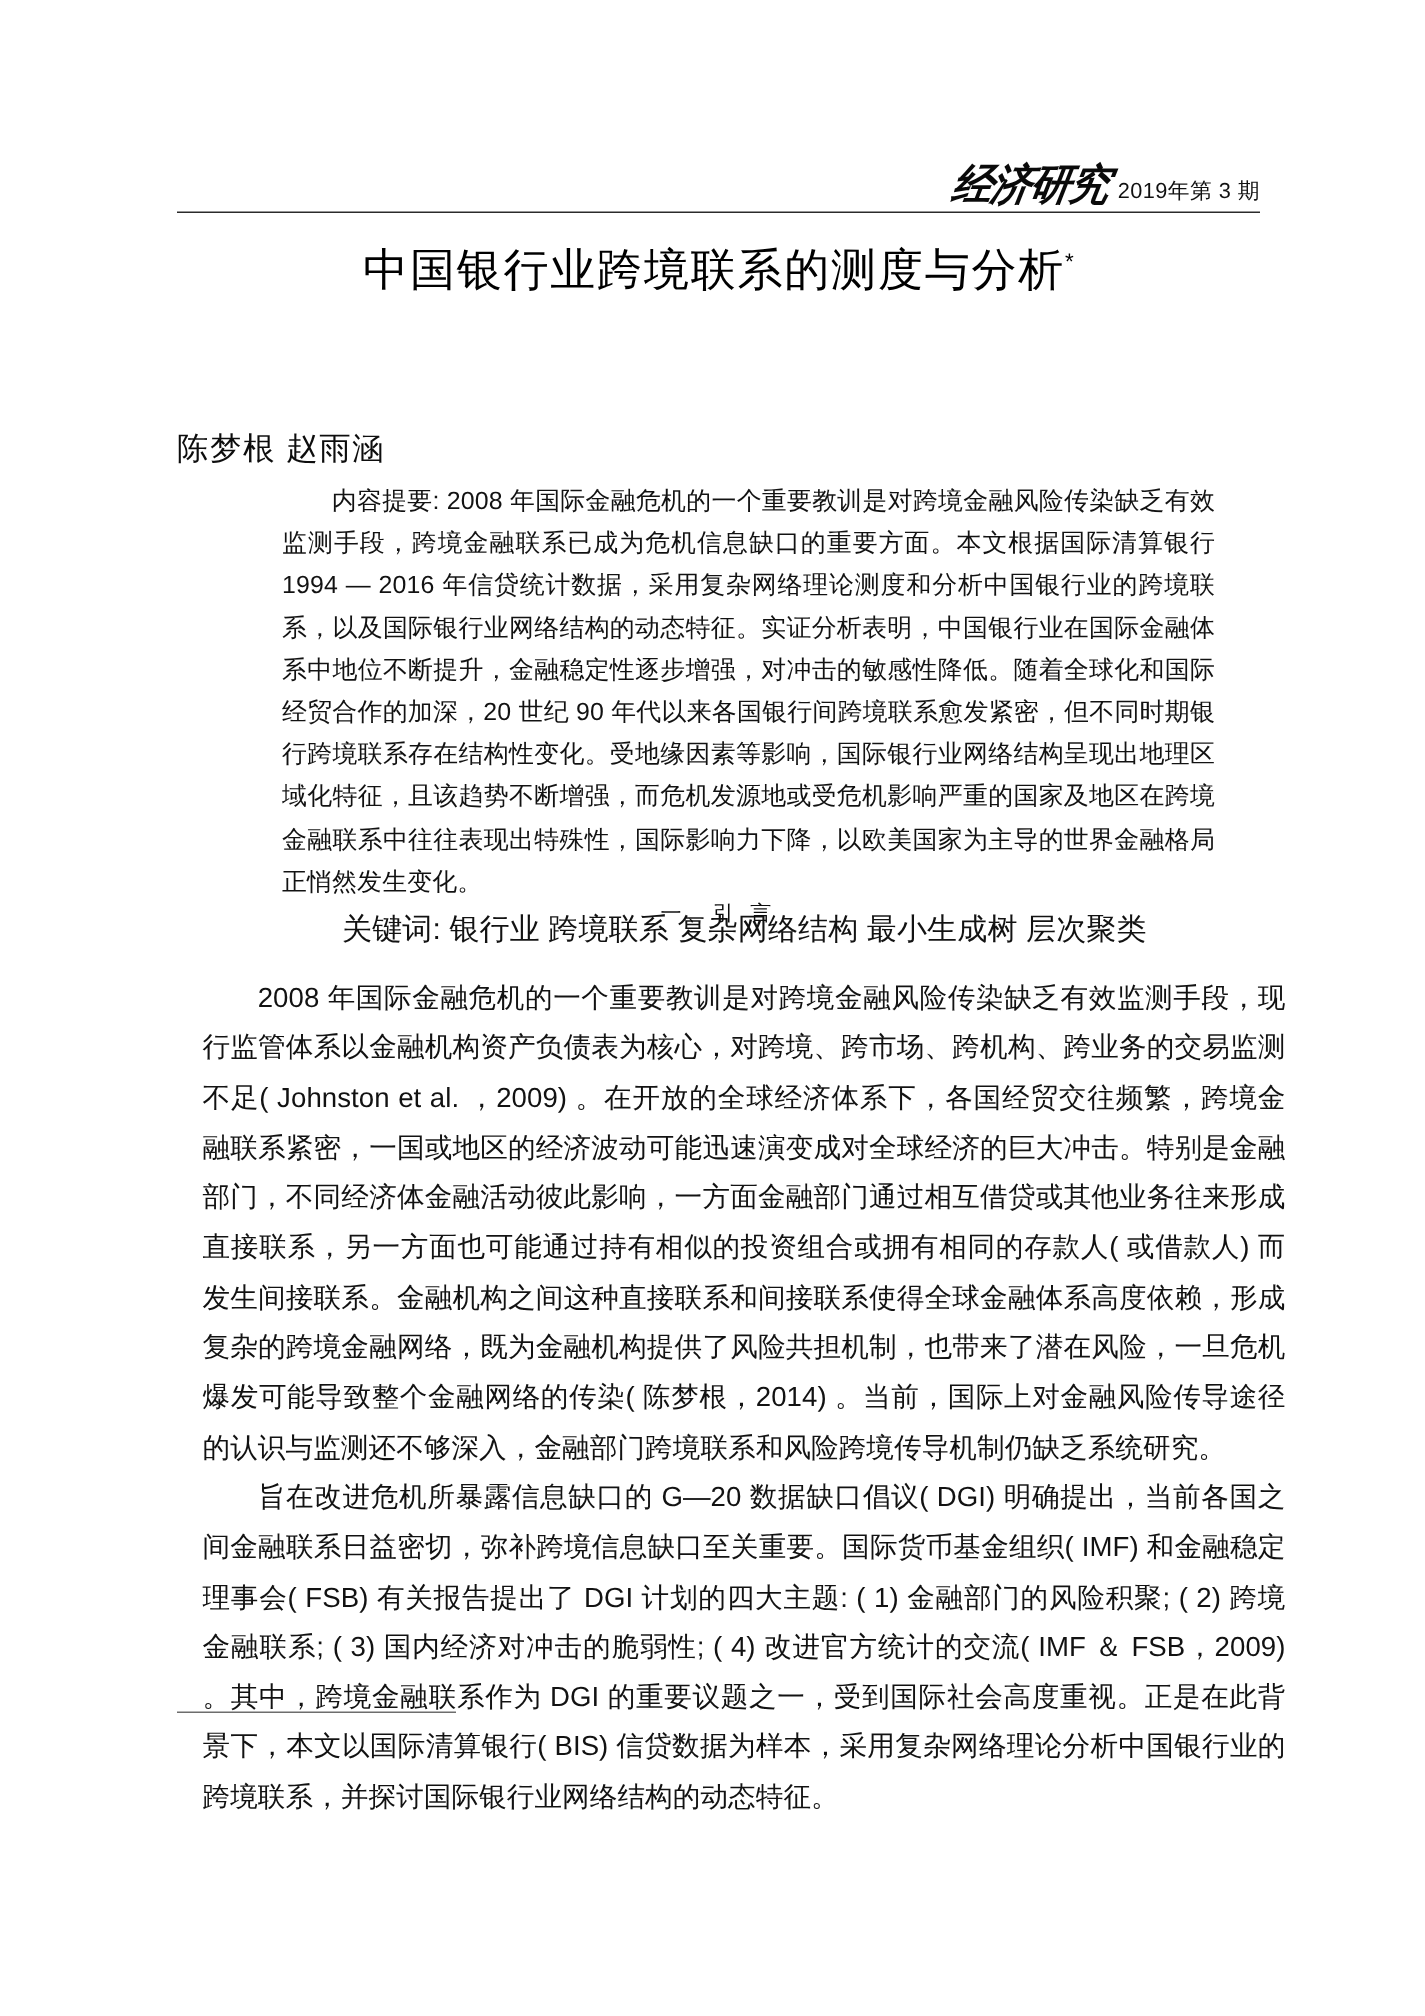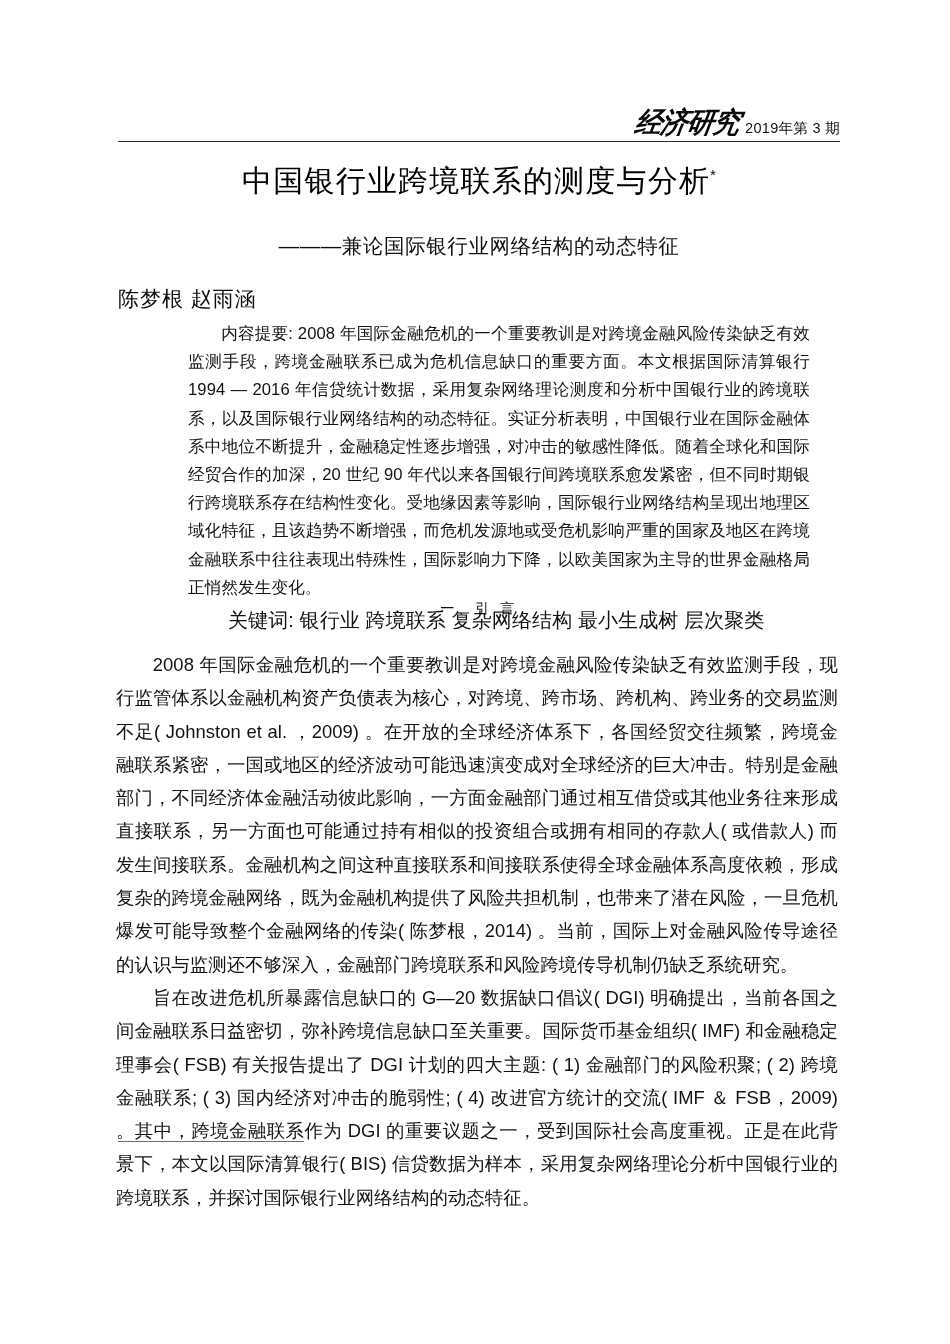--- a/index.html
+++ b/index.html
@@ -146,21 +146,21 @@
     text-align: center;
     font-size: 14px;
     font-weight: 500;
     letter-spacing: 3.5px;
     color: #0d0d0d;
   }
 
   
   .body-block {
     position: absolute;
-    left: 116px;
+    left: 135px;
     top: 648px;
     width: 722px;
   }
   .body-para {
     font-size: 18.4px;
     line-height: 33.3px;
     text-align: justify;
     text-justify: inter-ideograph;
     text-indent: 2em;
     margin: 0;
@@ -186,21 +186,20 @@
   <div class="masthead">
     <div class="masthead-inner">
       <span class="journal-logo">经济研究</span>
       <span class="issue-text">2019年第 3 期</span>
     </div>
   </div>
   <div class="masthead-rule"></div>
 
   <div class="title"><span>中国银行业跨境联系的测度与分析</span><sup>*</sup></div>
 
-  <div class="subtitle">———兼论国际银行业网络结构的动态特征</div>
 
   <div class="authors">陈梦根 赵雨涵</div>
 
   <div class="abstract-block">
     <p class="abstract-para">内容提要: 2008 年国际金融危机的一个重要教训是对跨境金融风险传染缺乏有效监测手段，跨境金融联系已成为危机信息缺口的重要方面。本文根据国际清算银行 1994 — 2016 年信贷统计数据，采用复杂网络理论测度和分析中国银行业的跨境联系，以及国际银行业网络结构的动态特征。实证分析表明，中国银行业在国际金融体系中地位不断提升，金融稳定性逐步增强，对冲击的敏感性降低。随着全球化和国际经贸合作的加深，20 世纪 90 年代以来各国银行间跨境联系愈发紧密，但不同时期银行跨境联系存在结构性变化。受地缘因素等影响，国际银行业网络结构呈现出地理区域化特征，且该趋势不断增强，而危机发源地或受危机影响严重的国家及地区在跨境金融联系中往往表现出特殊性，国际影响力下降，以欧美国家为主导的世界金融格局正悄然发生变化。</p>
     <p class="keywords-para">关键词: 银行业 跨境联系 复杂网络结构 最小生成树 层次聚类</p>
   </div>
 
   <div class="section-heading">一、引 言</div>
 

